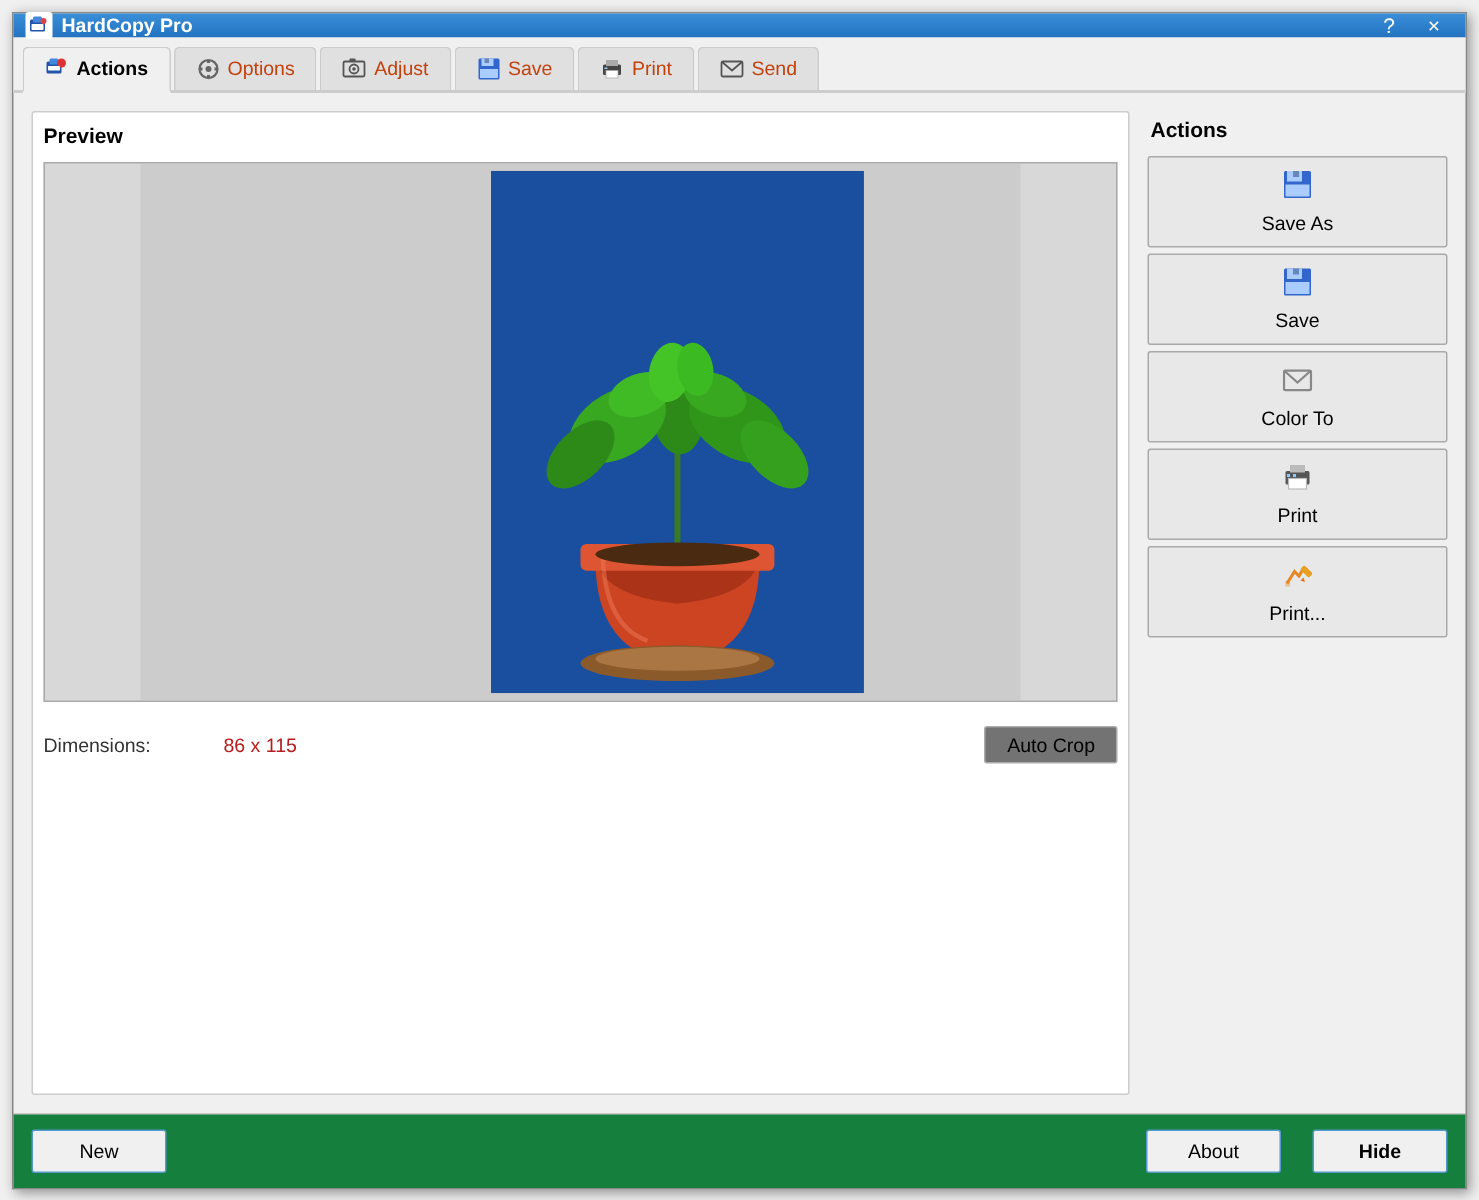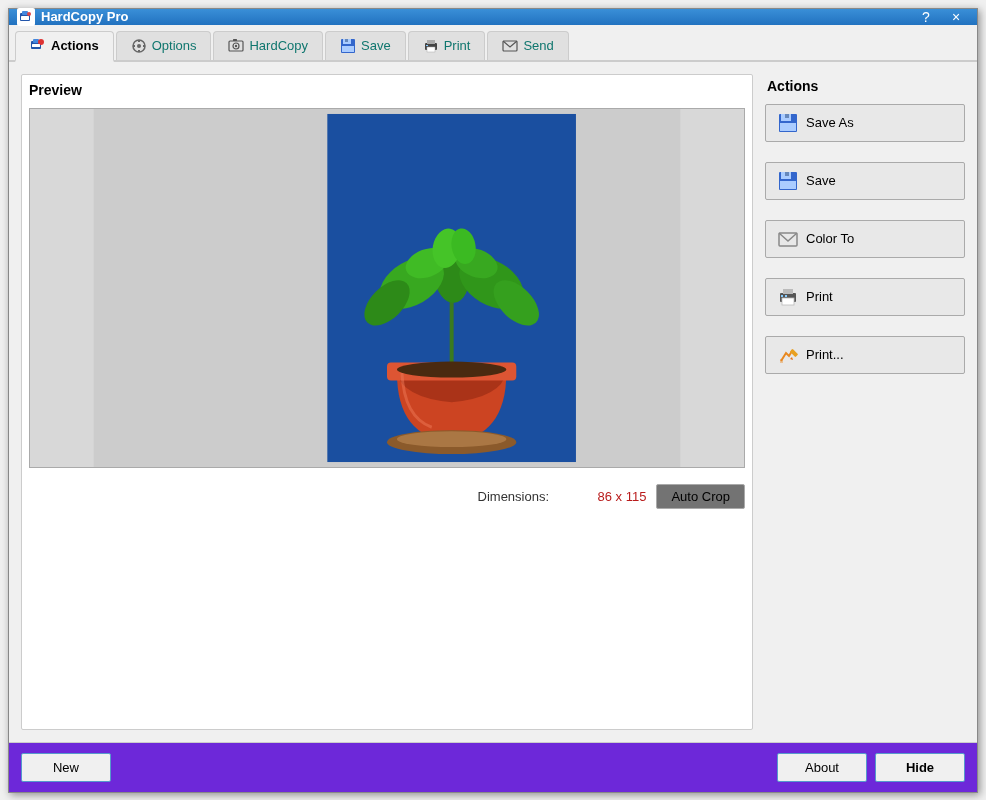--- a/index.html
+++ b/index.html
@@ -72,21 +72,21 @@
       display: flex;
       align-items: center;
       gap: 5px;
       padding: 6px 14px;
       border: 1px solid #ccc;
       border-bottom: none;
       border-radius: 4px 4px 0 0;
       cursor: pointer;
       background: #e0e0e0;
       font-size: 13px;
-      color: #0f766e;
+      color: #c2410c;
     }
     .tab.active {
       background: #f0f0f0;
       border-bottom: 2px solid #f0f0f0;
       margin-bottom: -2px;
       font-weight: 600;
       color: #000;
     }
     .tab-icon {
       width: 16px;
@@ -123,21 +123,20 @@
       justify-content: center;
       overflow: hidden;
       position: relative;
     }
     
     .preview-info {
       margin-top: 16px;
       display: flex;
       flex-direction: column;
       gap: 10px;
-      align-items: flex-end;
     }
     .info-row {
       display: flex;
       align-items: center;
       gap: 10px;
     }
     .info-label {
       color: #333;
       width: 110px;
     }
@@ -168,51 +167,52 @@
     .action-btn {
       display: flex;
       align-items: center;
       gap: 8px;
       padding: 8px 12px;
       border: 1px solid #aaa;
       background: #e8e8e8;
       cursor: pointer;
       border-radius: 2px;
       font-size: 13px;
-      margin-bottom: 20px;
+      margin-bottom: 4px;
       width: 100%;
       text-align: left;
+      flex-direction: column;
     }
     .btn-icon {
       width: 20px;
       height: 20px;
       display: flex;
       align-items: center;
       justify-content: center;
       flex-shrink: 0;
     }
     .bottom-bar {
       display: flex;
       align-items: center;
       padding: 10px 12px;
       border-top: 1px solid #ccc;
-      background: #6d28d9;
+      background: #15803d;
     }
     .bottom-btn {
       padding: 6px 20px;
       border: 1px solid #5599cc;
       background: #f0f0f0;
       cursor: pointer;
       border-radius: 2px;
       font-size: 13px;
       min-width: 90px;
     }
     .bottom-btn.bold { font-weight: bold; }
     .spacer { flex: 1; }
-    .bottom-right { display: flex; gap: 8px; }
+    .bottom-right { display: flex; gap: 21px; }
   </style>
 </head>
 <body>
 
 <div class="window">
 
   <div class="title-bar">
     <div class="title-bar-icon">
       <svg width="14" height="14" viewBox="0 0 14 14">
         <rect x="1" y="3" width="10" height="8" fill="#2255aa" rx="1"></rect>
@@ -258,21 +258,21 @@
 
     <div class="tab">
       <div class="tab-icon">
         <svg width="16" height="16" viewBox="0 0 16 16">
           <rect x="1" y="3" width="14" height="10" rx="1" fill="none" stroke="#555" stroke-width="1.2"></rect>
           <circle cx="8" cy="8" r="3" fill="none" stroke="#555" stroke-width="1.2"></circle>
           <circle cx="8" cy="8" r="1.2" fill="#555"></circle>
           <rect x="5" y="1" width="4" height="2" rx="0.5" fill="#555"></rect>
         </svg>
       </div>
-      <span>HardCopy</span>
+      <span>Adjust</span>
     </div>
 
     <div class="tab">
       <div class="tab-icon">
         <svg width="16" height="16" viewBox="0 0 16 16">
           <rect x="1" y="1" width="14" height="14" rx="1" fill="#3366cc"></rect>
           <rect x="3" y="1" width="8" height="5" fill="#aaccff"></rect>
           <rect x="5" y="1" width="3" height="3" fill="#6688bb"></rect>
           <rect x="2" y="8" width="12" height="6" fill="#aaccff"></rect>
         </svg>

